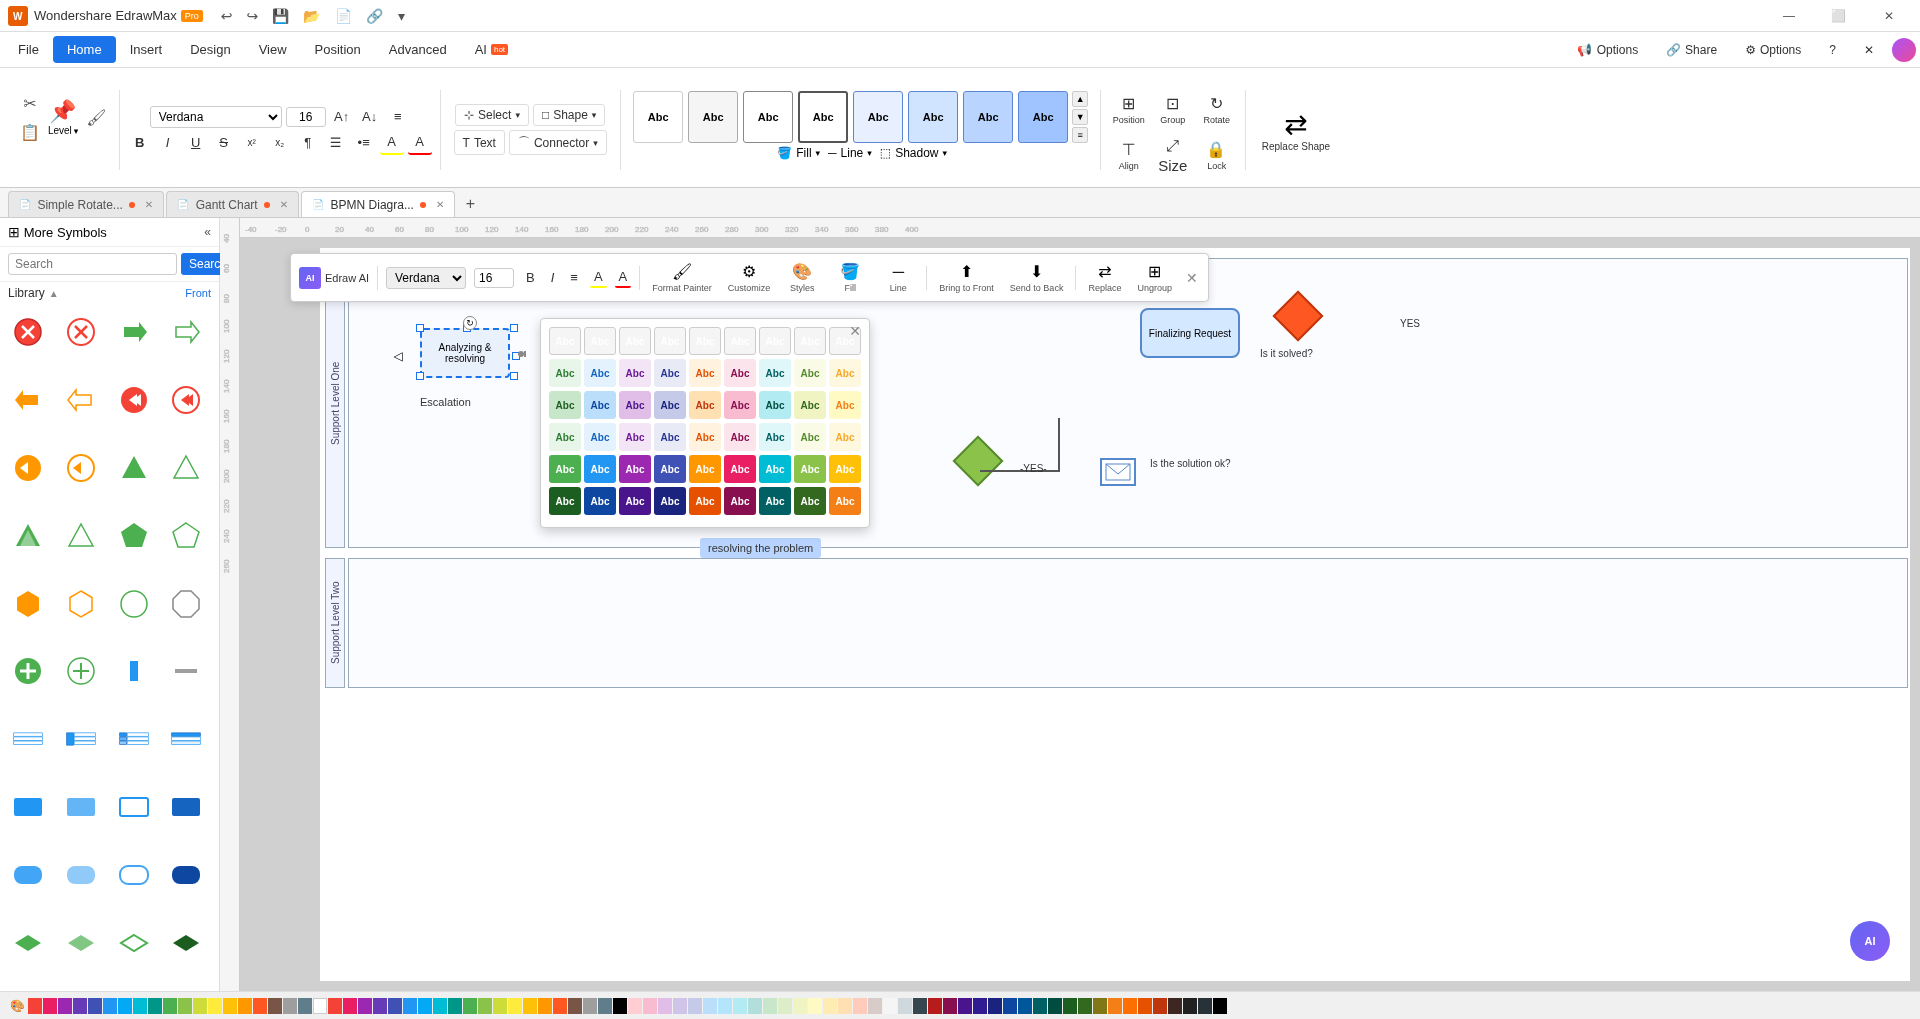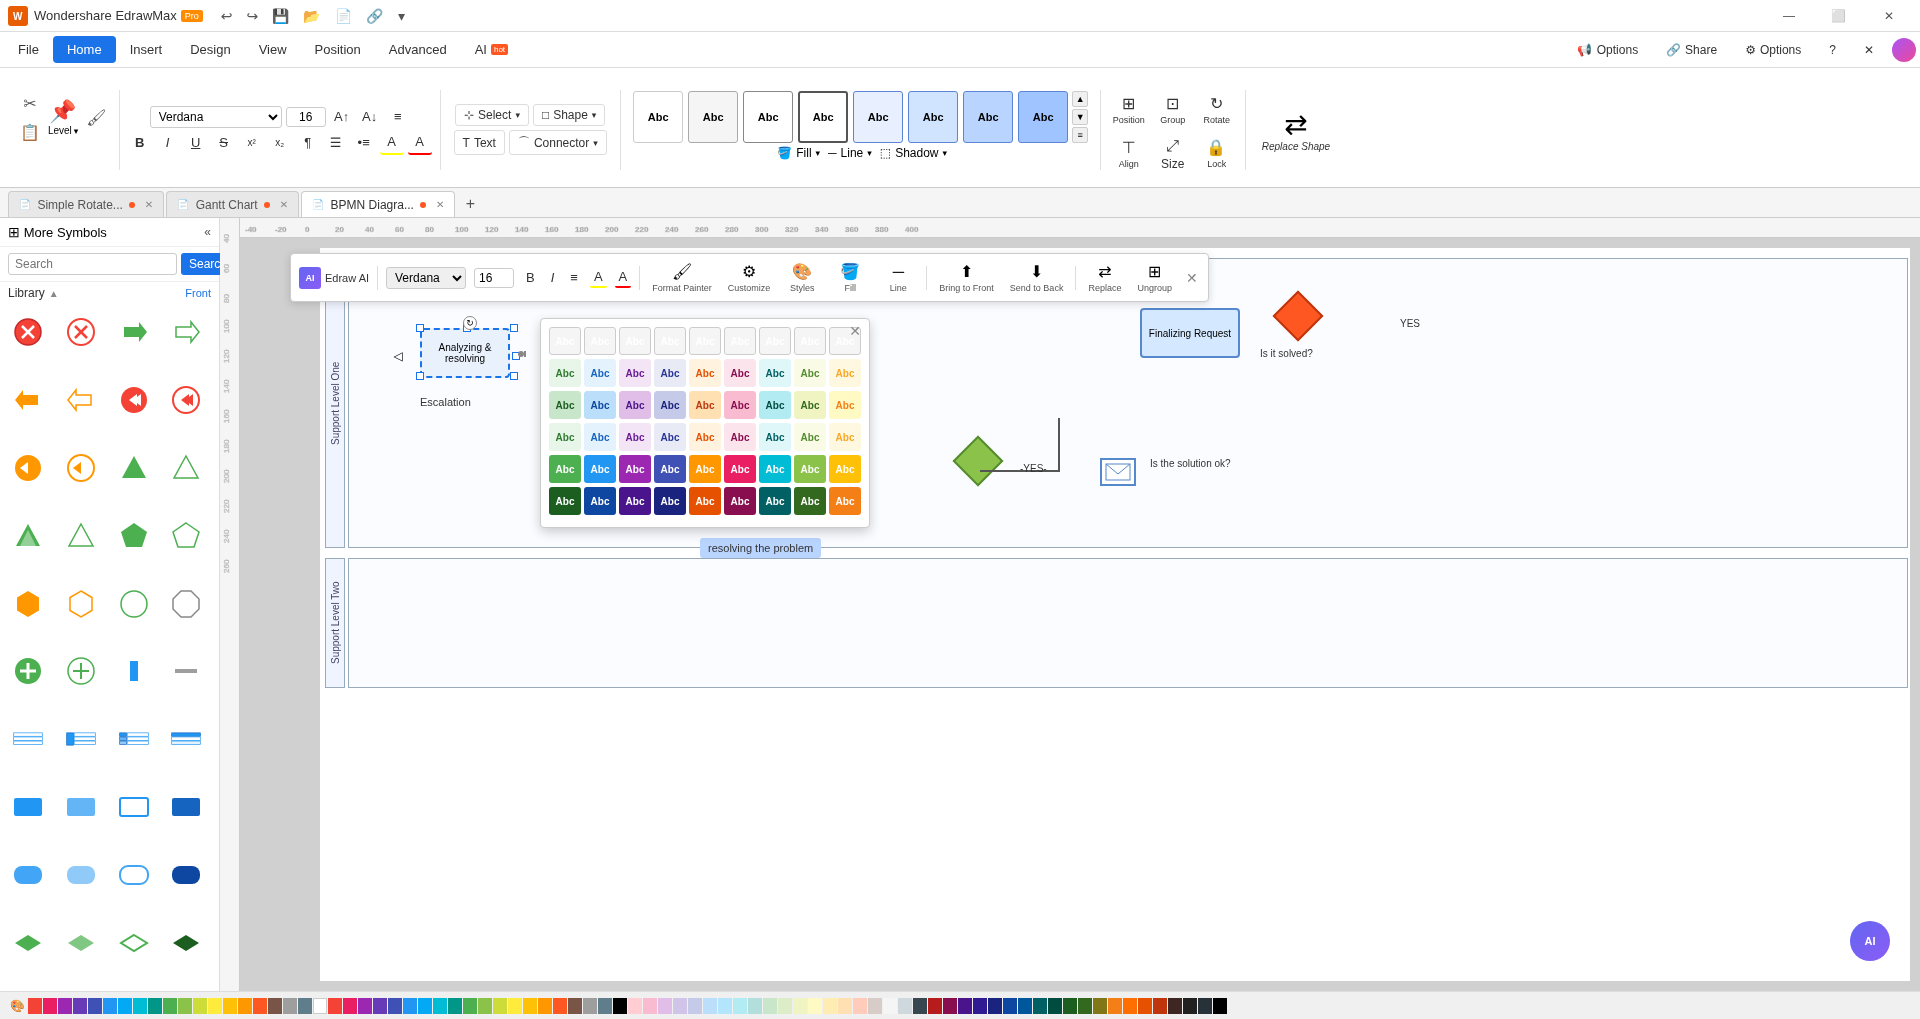--- a/index.html
+++ b/index.html
@@ -140,21 +140,21 @@
 
     
     .replace-group {
       display: flex;
       flex-direction: column;
       align-items: center;
       justify-content: center;
       padding: 4px 8px;
       cursor: pointer;
     }
-    .replace-group .label { font-size: 10px; color: #333; text-align: left; font-style: italic; }
+    .replace-group .label { font-size: 10px; color: #333; text-align: left; }
 
     
     #tabstrip {
       height: 30px;
       background: #f5f5f5;
       display: flex;
       align-items: flex-end;
       padding: 0 8px;
       border-bottom: 1px solid #ccc;
       gap: 2px;
@@ -246,21 +246,20 @@
       height: 20px;
       background: #f5f5f5;
       border-bottom: 1px solid #ccc;
       position: absolute;
       top: 0;
       left: 20px;
       right: 0;
       display: flex;
       align-items: center;
       overflow: hidden;
-      font-weight: bold;
     }
     #ruler-left {
       width: 20px;
       background: #f5f5f5;
       border-right: 1px solid #ccc;
       position: absolute;
       top: 0;
       left: 0;
       bottom: 0;
     }
@@ -586,21 +585,21 @@
         <div class="arrange-btn">
           <span class="icon">↻</span>
             <span style="font-size:9px;">Rotate</span>
         </div>
         <div class="arrange-btn">
           <span class="icon">⊤</span>
             <span style="font-size:9px;">Align</span>
         </div>
         <div class="arrange-btn">
           <span class="icon">⤢</span>
-            <span style="font-size:12px;">Size</span>
+            <span style="font-size:15px;">Size</span>
         </div>
         <div class="arrange-btn">
           <span class="icon">🔒</span>
             <span style="font-size:9px;">Lock</span>
         </div>
       </div>
     </div>
 
     <div class="ribbon-group">
       <div class="replace-group">
@@ -977,21 +976,21 @@
         <div style="position:absolute;top:148px;left:100px;font-size:11px;color:#333;">
           <span>Escalation</span>
         </div>
 
         <div style="position:absolute;top:98px;left:68px;width:20px;height:20px;display:flex;align-items:center;justify-content:center;cursor:pointer;">◁</div>
 
         <div style="position:absolute;top:103px;left:196px;width:10px;height:6px;border-right:2px solid #888;border-top:0;">
           <div style="width:6px;height:6px;background:#888;border-radius:50%;margin-left:2px;margin-top:0;"></div>
         </div>
 
-        <div class="fin-box" style="top:60px;left:820px;width:100px;height:50px;">
+        <div class="fin-box" style="top:60px;left:820px;width:100px;height:50px;border-radius:8px;">
           <span>Finalizing Request</span>
         </div>
 
         <div style="position:absolute;top:50px;left:960px;width:36px;height:36px;background:#ff5722;border:2px solid #bf360c;transform:rotate(45deg);"></div>
 
         <div style="position:absolute;top:100px;left:940px;font-size:10px;color:#333;">
           <span>Is it solved?</span>
         </div>
 
         <div style="position:absolute;top:70px;left:1080px;font-size:10px;color:#333;">

